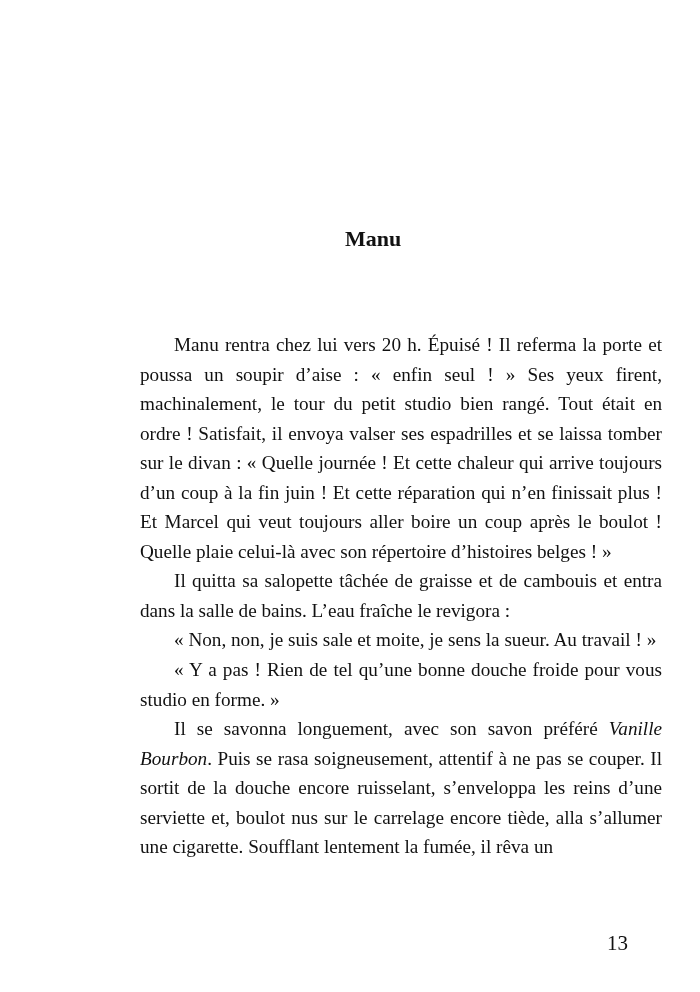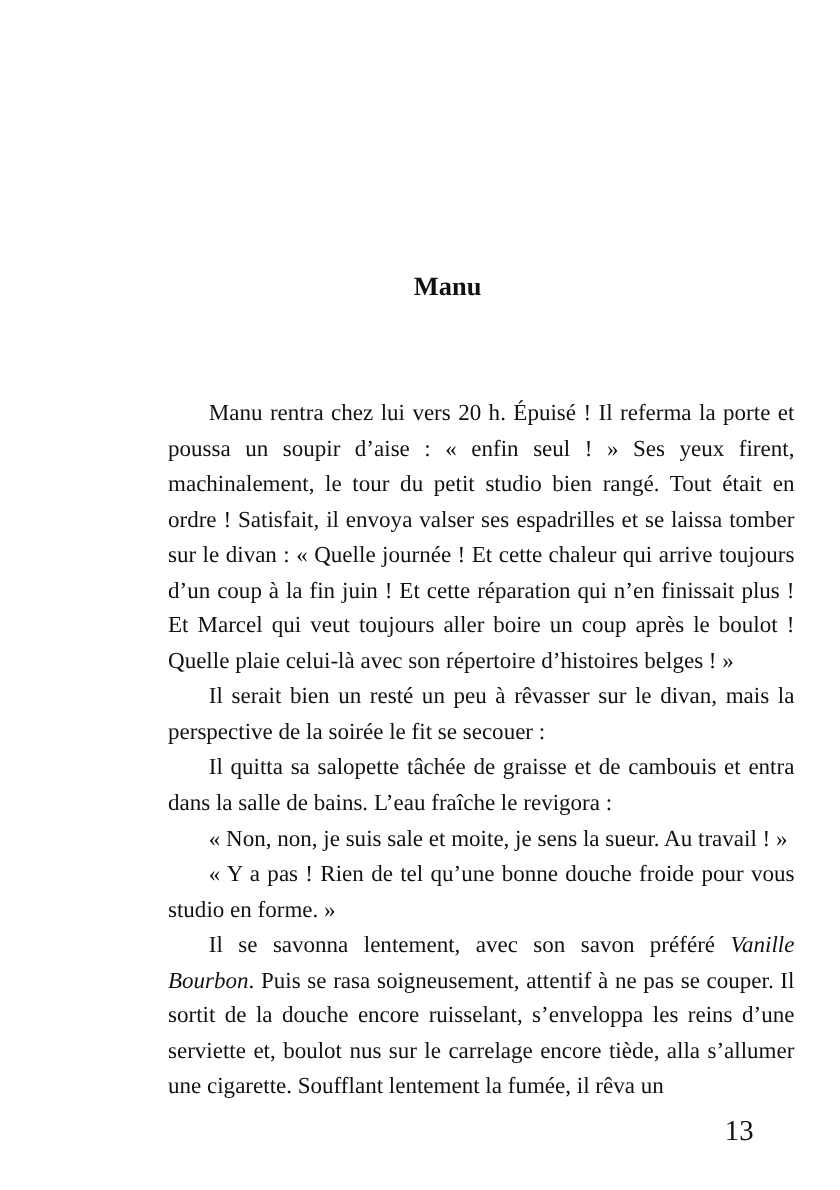--- a/index.html
+++ b/index.html
@@ -46,47 +46,44 @@
     text-indent: 34px;
     text-align: justify;
   }
   .ital {
     font-style: italic;
   }
   .page-number {
     position: absolute;
     top: 915px;
     right: 72px;
-    font-size: 24px;
+    font-size: 21px;
     line-height: 24px;
   }
 </style>
 </head>
 <body>
 
 <div class="page">
 
   <h1 class="chapter-title">Manu</h1>
 
   <div class="body-text">
     <p class="para">
       <span>Manu rentra chez lui vers 20 h. Épuisé ! Il referma la porte et poussa un soupir d’aise : « enfin seul ! » Ses yeux firent, machinalement, le tour du petit studio bien rangé. Tout était en ordre ! Satisfait, il envoya valser ses espadrilles et se laissa tomber sur le divan : « Quelle journée ! Et cette chaleur qui arrive toujours d’un coup à la fin juin ! Et cette réparation qui n’en finissait plus ! Et Marcel qui veut toujours aller boire un coup après le boulot ! Quelle plaie celui-là avec son répertoire d’histoires belges ! »</span>
     </p>
     <p class="para">
-      <span>Il serait bien un resté un peu à rêvasser sur le divan, mais la perspective de la soirée le fit se secouer :</span>
-    </p>
-    <p class="para">
       <span>Il quitta sa salopette tâchée de graisse et de cambouis et entra dans la salle de bains. L’eau fraîche le revigora :</span>
     </p>
     <p class="para">
       <span>« Non, non, je suis sale et moite, je sens la sueur. Au travail ! »</span>
     </p>
     <p class="para">
       <span>« Y a pas ! Rien de tel qu’une bonne douche froide pour vous studio en forme. »</span>
     </p>
     <p class="para">
-      <span>Il se savonna lentement, avec son savon préféré </span><span class="ital">Vanille Bourbon</span><span>. Puis se rasa soigneusement, attentif à ne pas se couper. Il sortit de la douche encore ruisselant, s’enveloppa les reins d’une serviette et, boulot nus sur le carrelage encore tiède, alla s’allumer une cigarette. Soufflant lentement la fumée, il rêva un</span>
+      <span>Il se savonna longuement, avec son savon préféré </span><span class="ital">Vanille Bourbon</span><span>. Puis se rasa soigneusement, attentif à ne pas se couper. Il sortit de la douche encore ruisselant, s’enveloppa les reins d’une serviette et, boulot nus sur le carrelage encore tiède, alla s’allumer une cigarette. Soufflant lentement la fumée, il rêva un</span>
     </p>
   </div>
 
   <div class="page-number">13</div>
 
 </div>
 
 </body></html>

